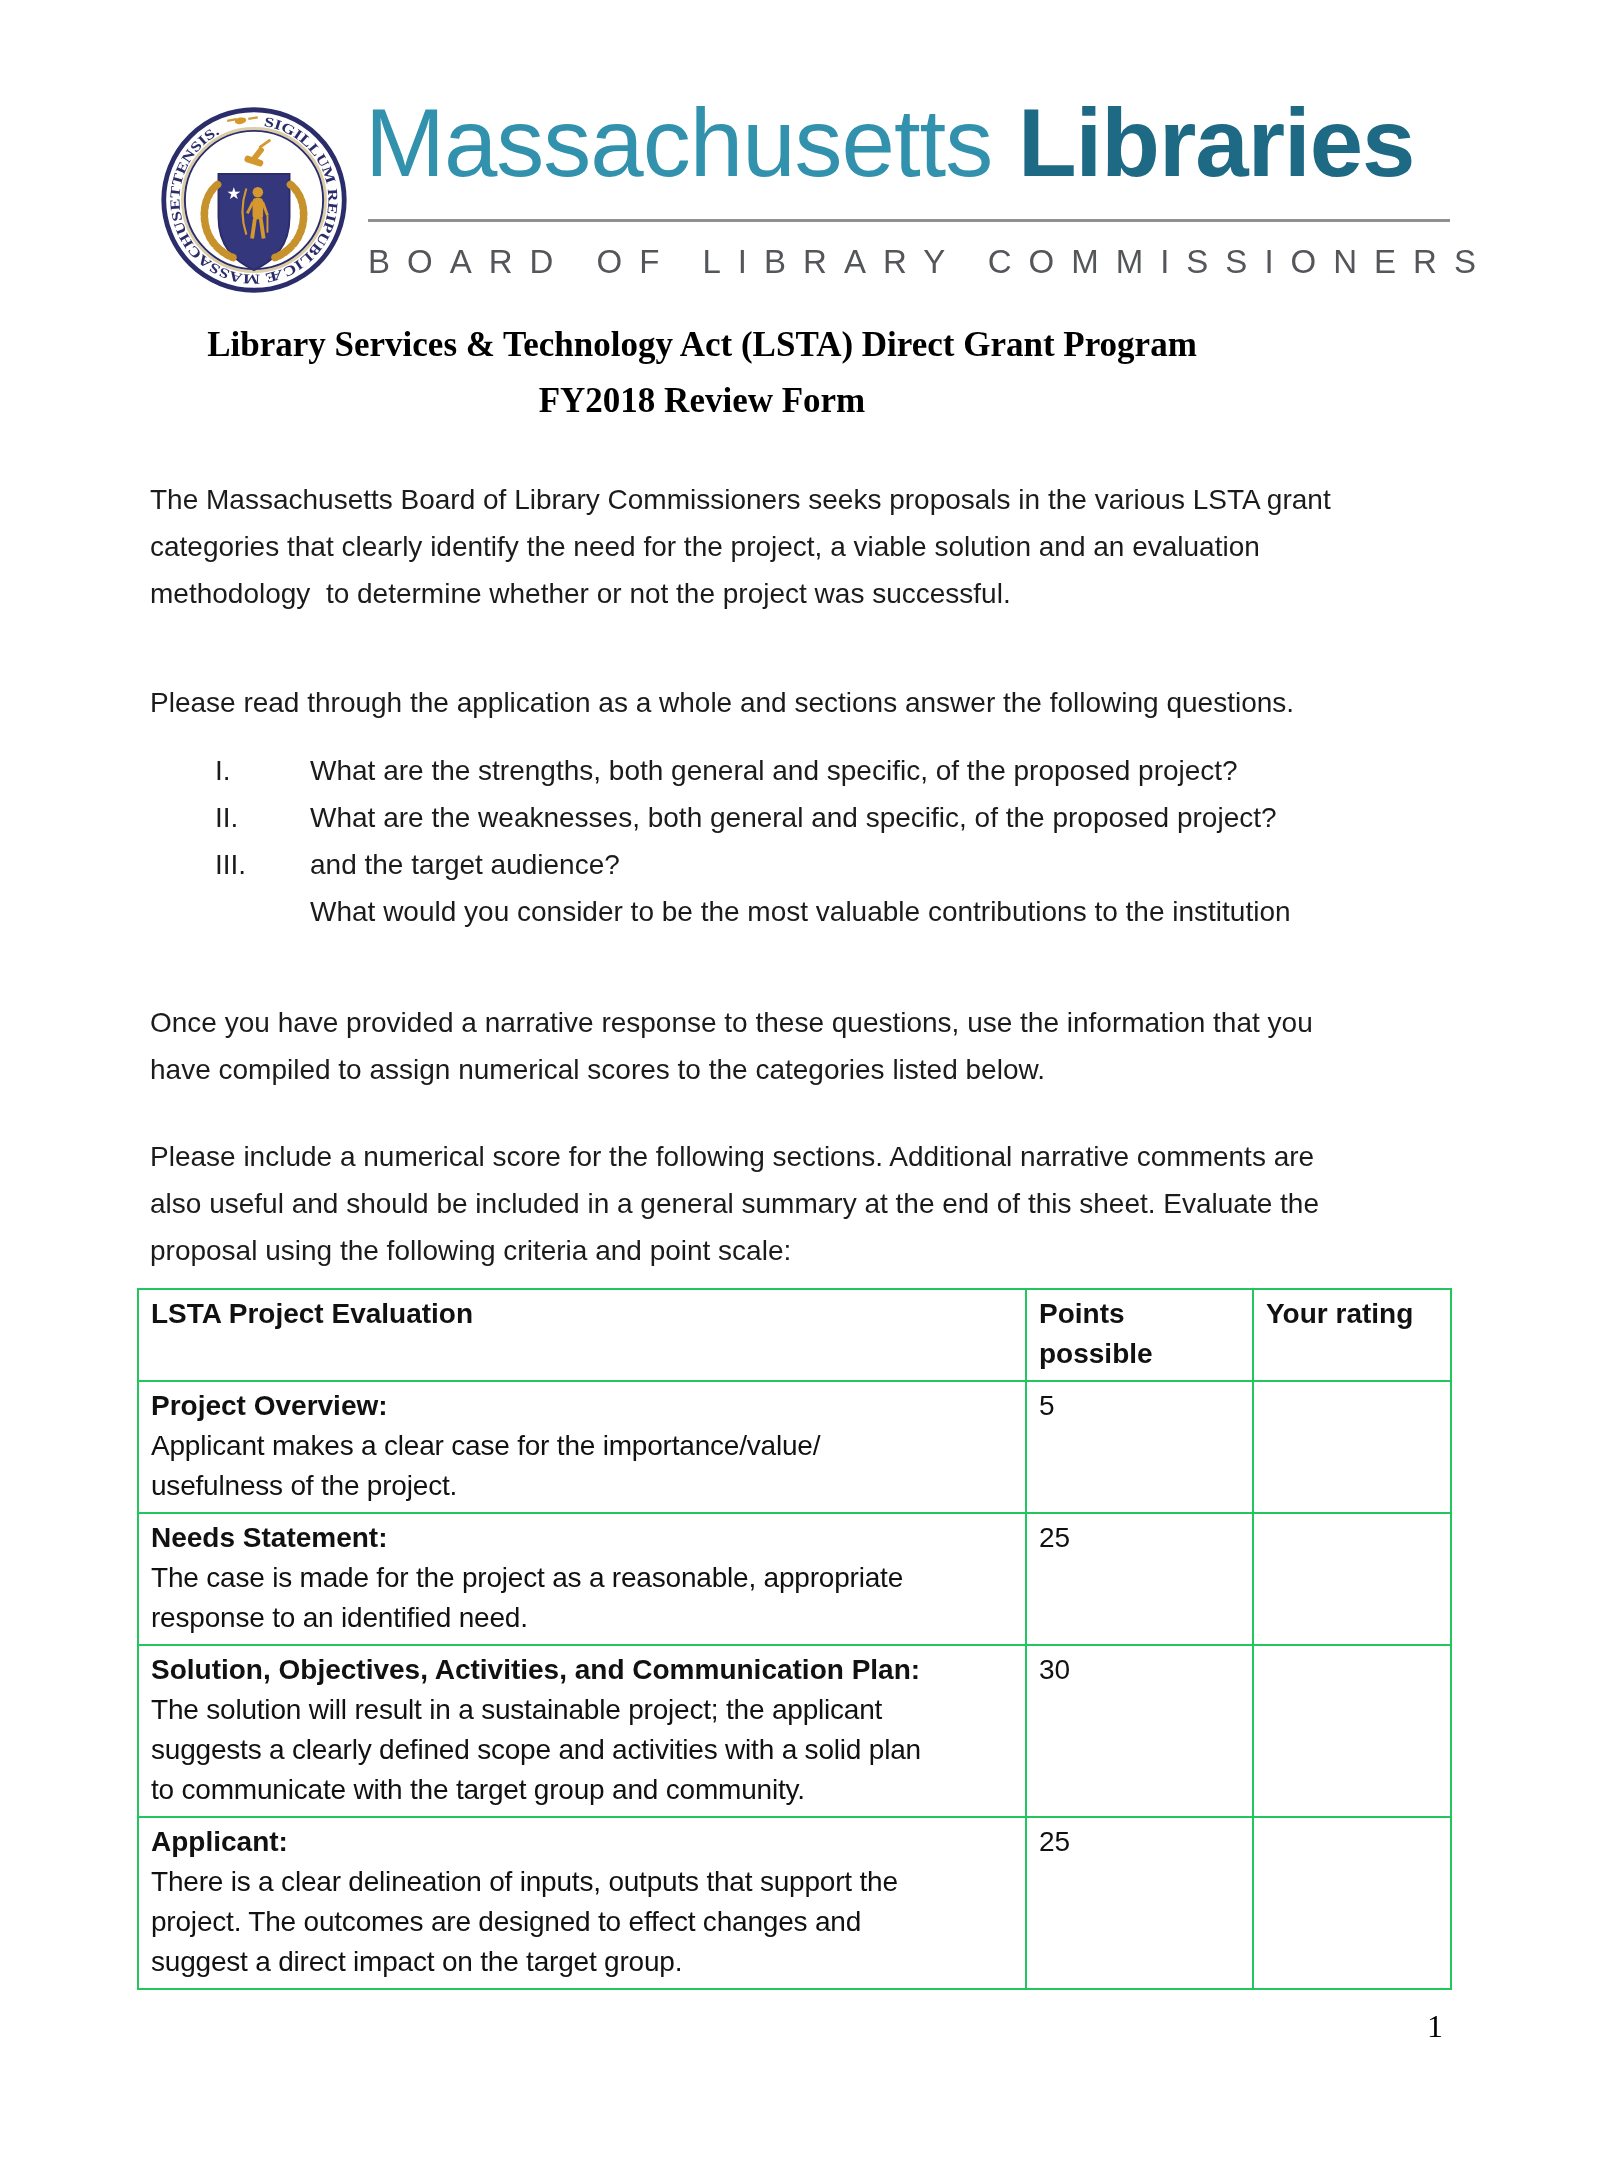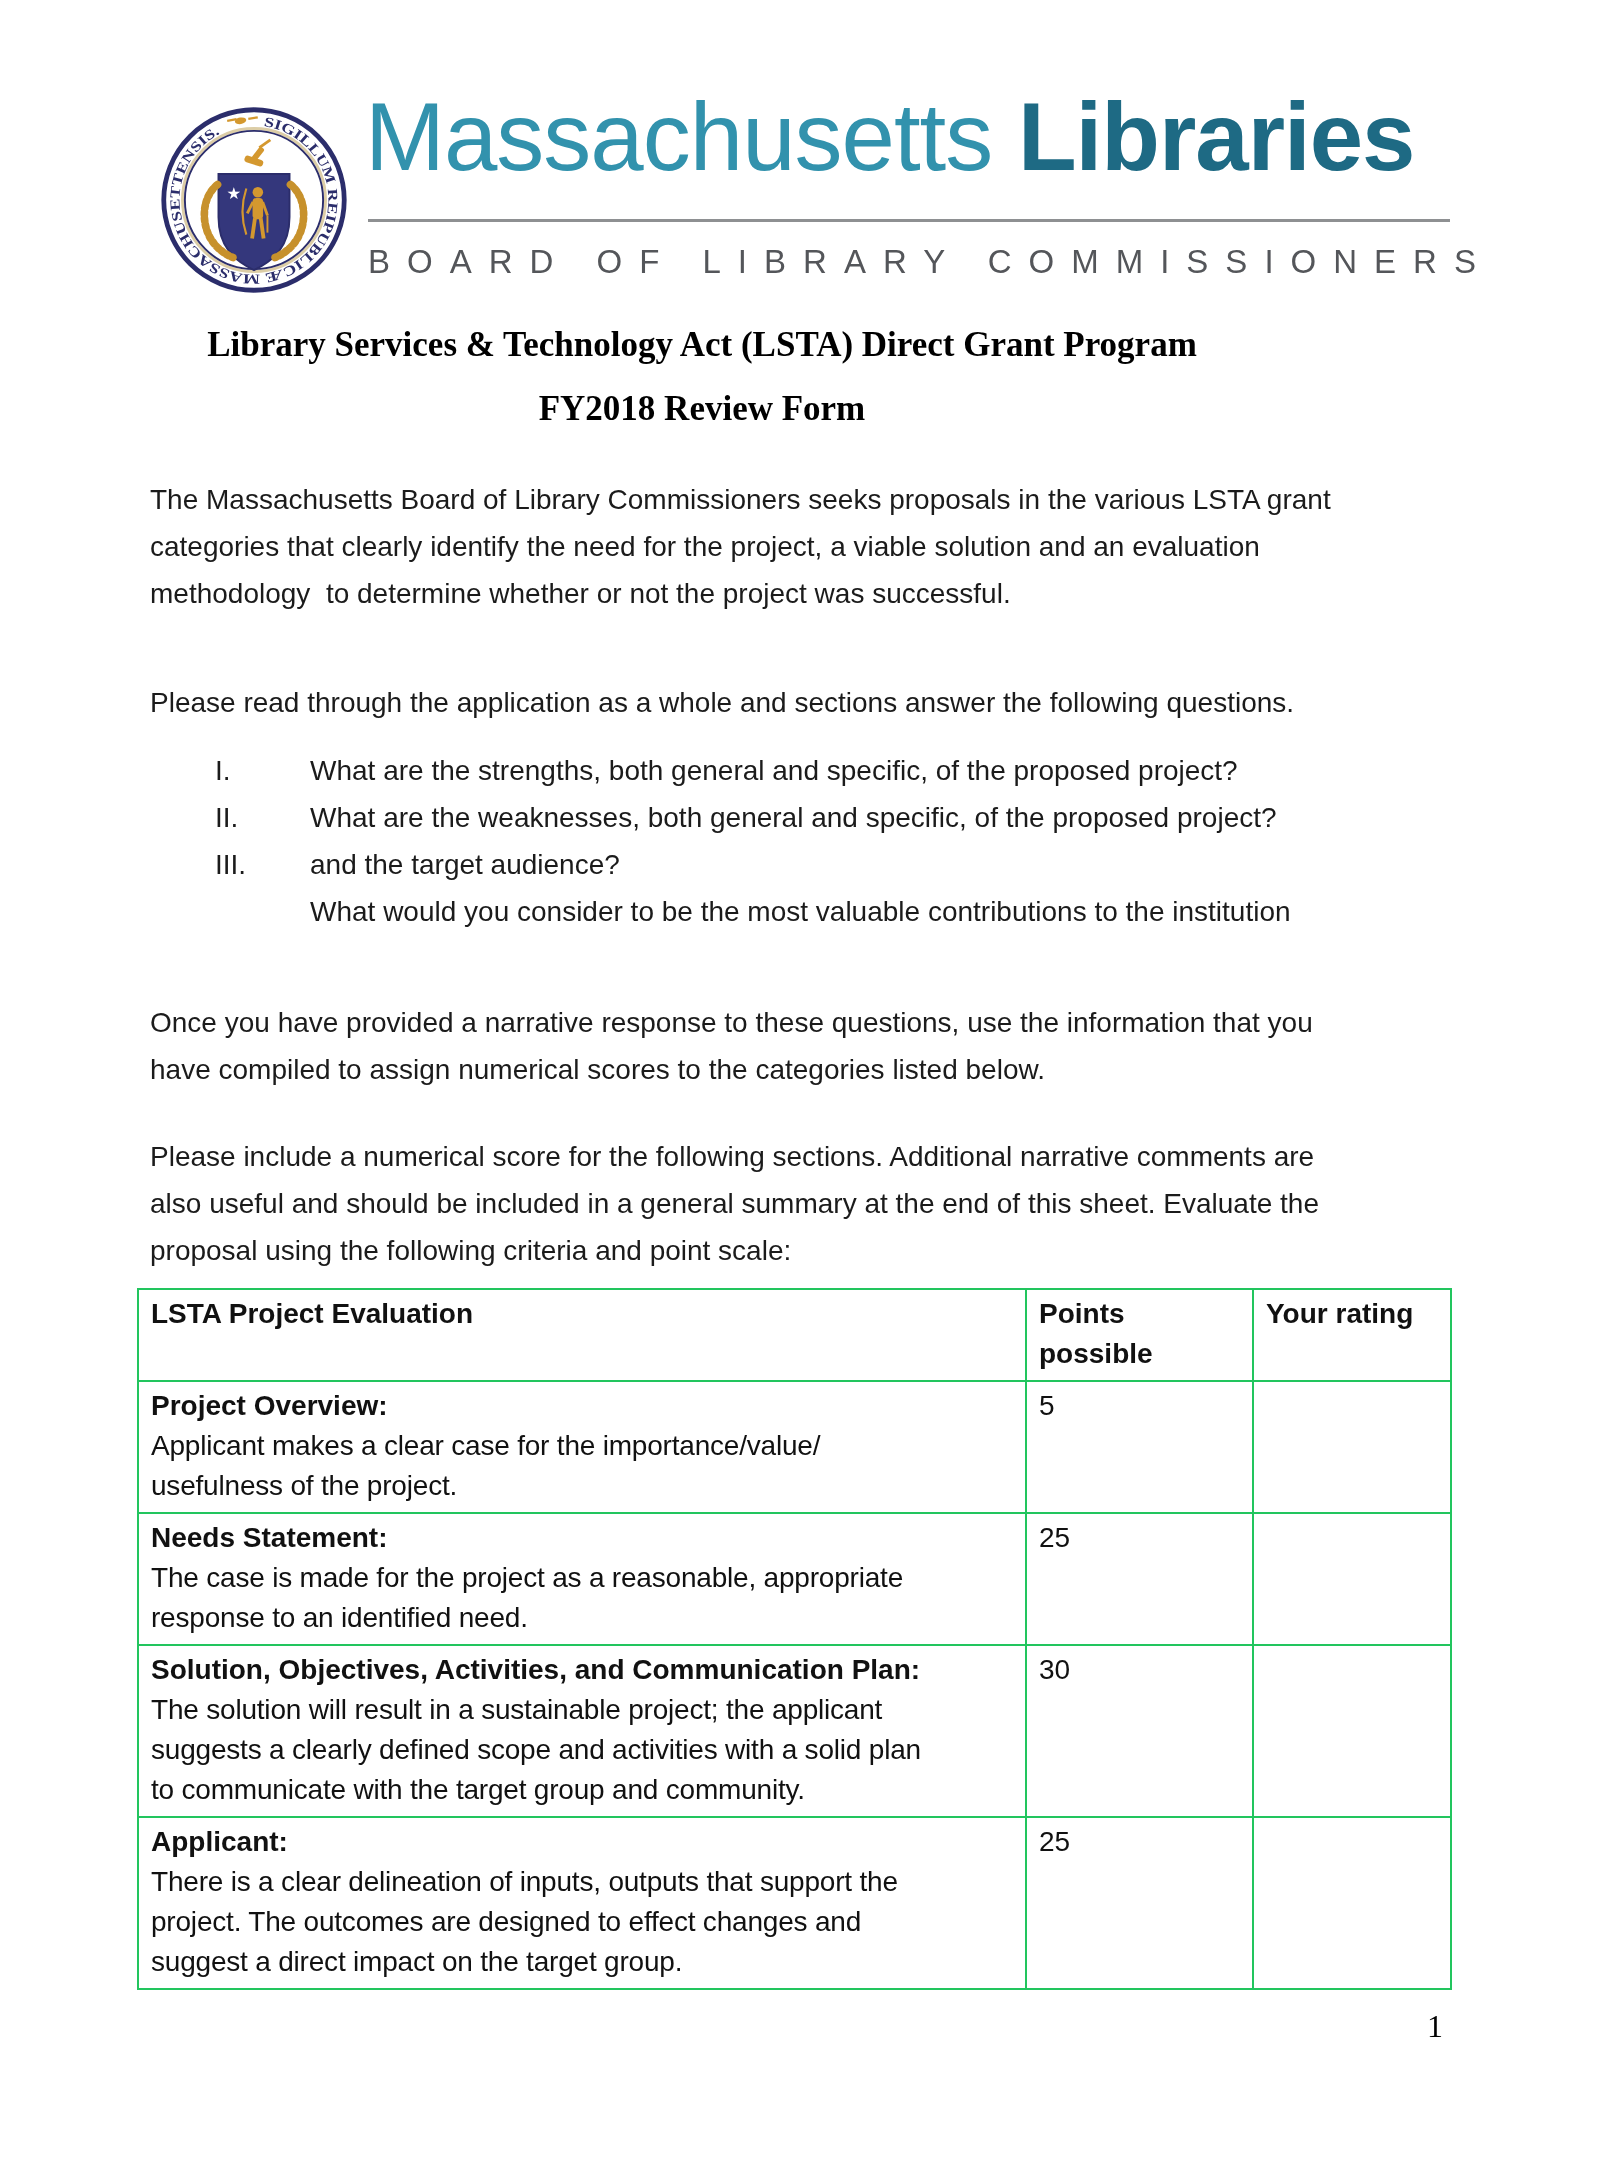--- a/index.html
+++ b/index.html
@@ -1,33 +1,33 @@
 <!DOCTYPE html>
 <html><head>
 <meta charset="utf-8">
 <style>
   html,body{margin:0;padding:0;background:#ffffff;}
   .page{position:relative;width:1600px;height:2170px;background:#ffffff;overflow:hidden;
         font-family:"Liberation Sans",sans-serif;color:#1c1c1c;}
 
   
   .seal{position:absolute;left:158px;top:104px;width:192px;height:192px;}
-  .wordmark{position:absolute;left:365px;top:84px;font-size:96px;line-height:1.1;
+  .wordmark{position:absolute;left:365px;top:90px;font-size:96px;line-height:1.1;
             letter-spacing:-1px;white-space:nowrap;}
   .wm1{color:#3292ad;font-weight:400;}
   .wm2{color:#1e6a84;font-weight:700;}
   .logo-rule{position:absolute;left:368px;top:219px;width:1082px;height:3px;background:#8e9092;}
   .board-line{position:absolute;left:368px;top:243px;font-size:33px;color:#54565a;
               letter-spacing:17px;white-space:nowrap;font-weight:400;}
 
   
   .doc-title{position:absolute;left:0;width:1404px;text-align:center;
              font-family:"Liberation Serif",serif;font-weight:700;font-size:35px;color:#000;line-height:1.2;}
   .t1{top:324px;}
-  .t2{top:388px;}
+  .t2{top:380px;}
 
   
   .body-copy{position:absolute;left:150px;top:476px;width:1300px;font-size:28px;line-height:47px;color:#1b1b1b;}
   .line{white-space:pre;}
   .para{margin:0;}
   .gap-lg{margin-top:62px;}
   .gap-list{margin-top:21px;}
   .gap-p3{margin-top:64px;}
   .gap-p4{margin-top:40px;}
 

